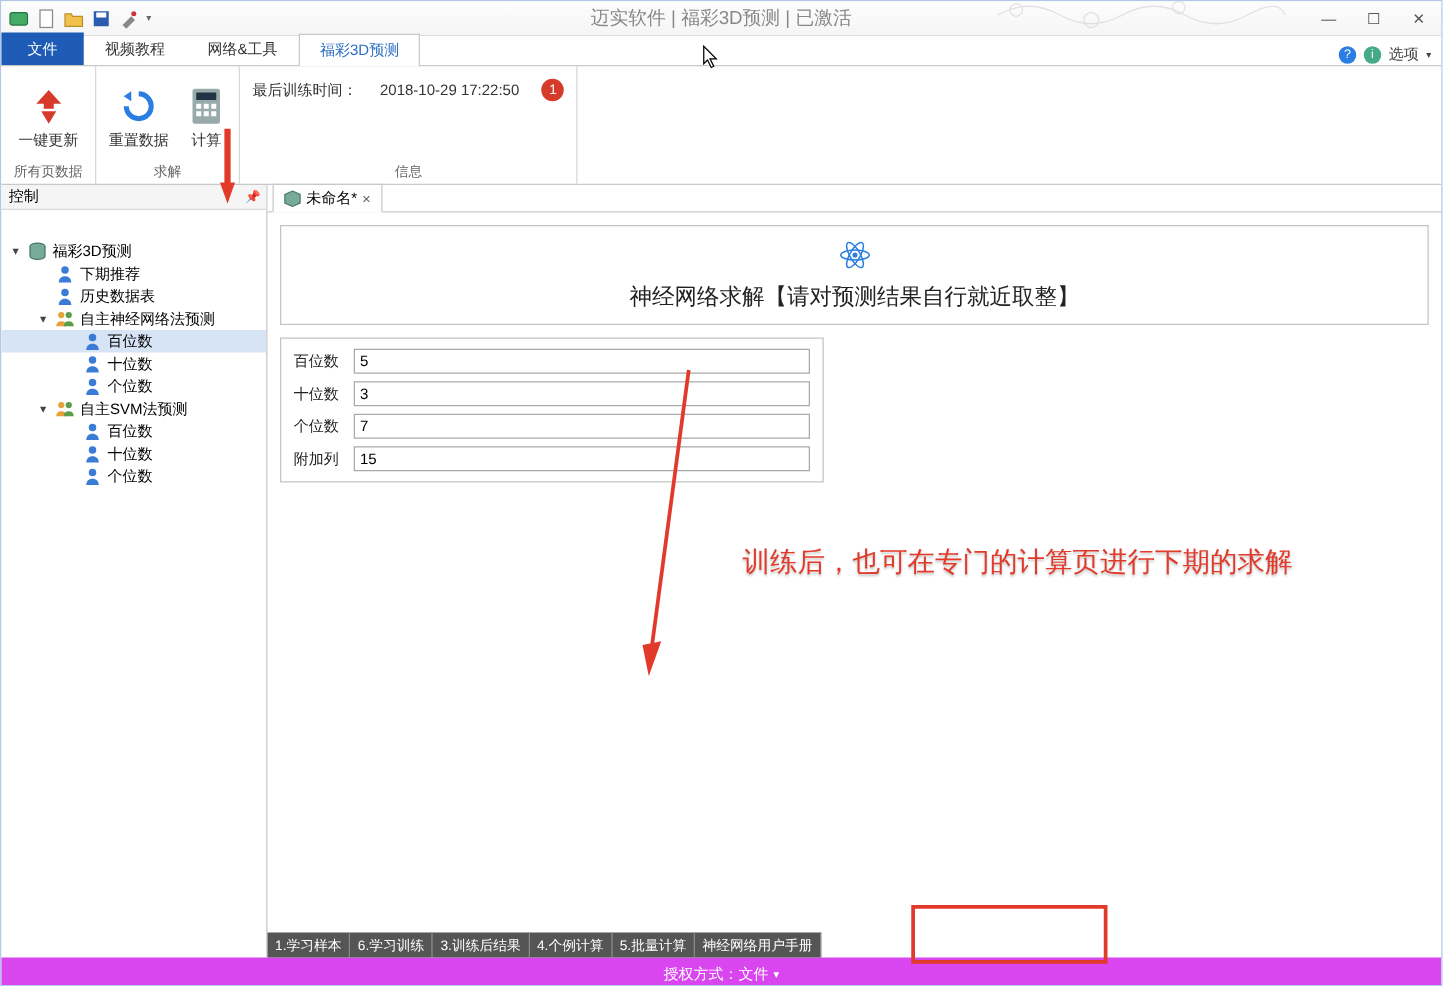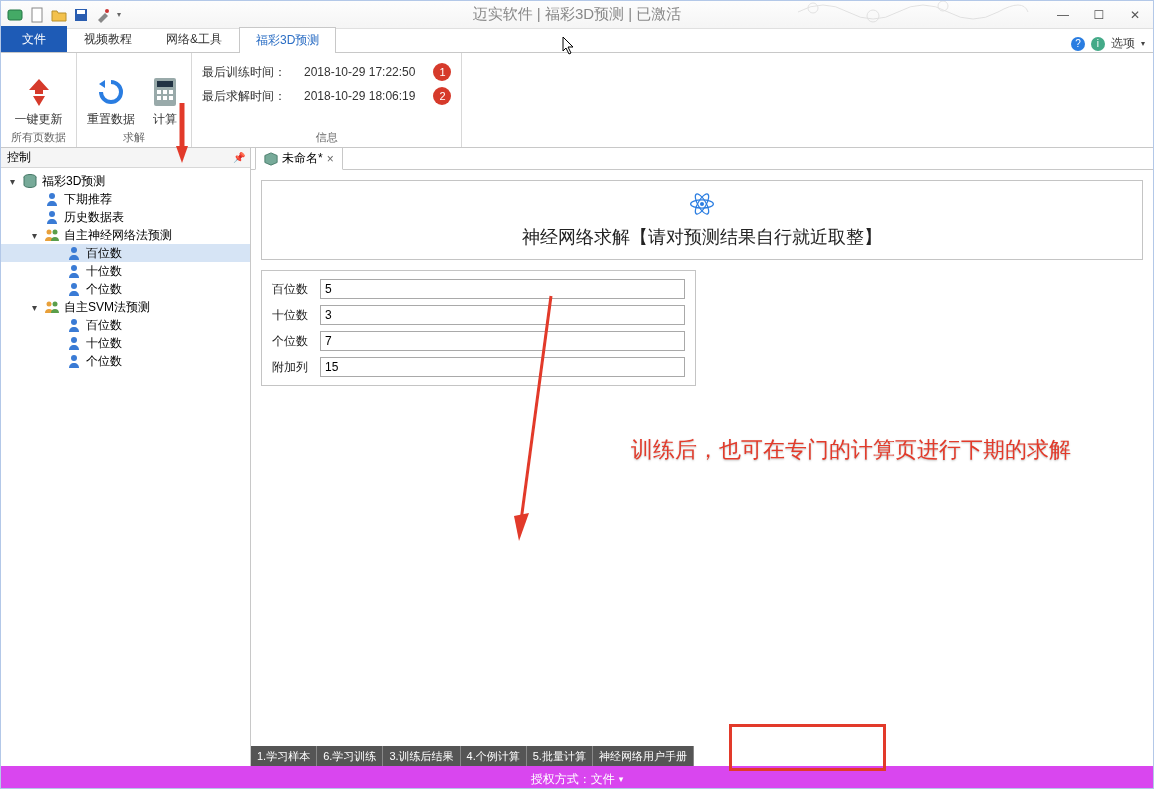--- a/index.html
+++ b/index.html
@@ -20,33 +20,33 @@
 .ribbon-tabs { height: 24px; display: flex; align-items: flex-end; background: #fff; border-bottom: 1px solid #c8c8c8; position: relative; }
 .rtab { padding: 4px 16px; font-size: 12px; color: #333; border: 1px solid transparent; border-bottom: none; cursor: default; }
 .rtab.file { background: #1e5bb6; color: #fff; padding: 4px 20px; }
 .rtab.active { border-color: #c8c8c8; background: #fff; color: #2a6dc4; position: relative; top: 1px; }
 .rtab-right { margin-left: auto; display: flex; align-items: center; gap: 6px; padding-right: 8px; font-size: 12px; color: #444; }
 .help-ico { width: 14px; height: 14px; border-radius: 50%; background: #2a7de1; color: #fff; display: inline-flex; align-items: center; justify-content: center; font-size: 10px; }
 
 
 .ribbon { height: 95px; background: #fff; display: flex; border-bottom: 1px solid #c8c8c8; }
 .rgroup { border-right: 1px solid #d8d8d8; padding: 4px 10px 2px; display: flex; flex-direction: column; align-items: center; justify-content: space-between; }
-.rgroup-items { display: flex; gap: 14px; flex: 1; align-items: flex-end; padding-top: 4px; }
+.rgroup-items { display: flex; gap: 14px; flex: 1; align-items: center; padding-top: 4px; }
 .ritem { display: flex; flex-direction: column; align-items: center; gap: 3px; font-size: 12px; color: #333; }
 .ricon { width: 32px; height: 32px; }
 .rgroup-label { font-size: 11px; color: #666; padding-top: 2px; }
 .info-rows { display: flex; flex-direction: column; gap: 6px; padding-top: 6px; }
 .info-row { display: flex; align-items: center; gap: 18px; font-size: 12px; color: #333; }
 .badge { width: 18px; height: 18px; border-radius: 50%; background: #d63a2b; color: #fff; display: inline-flex; align-items: center; justify-content: center; font-size: 11px; }
 
 
 .main-wrap { display: flex; height: calc(789px - 28px - 24px - 95px - 22px - 2px); }
 
 
-.side { width: 250px; border-right: 1px solid #c8c8c8; display: flex; flex-direction: column; }
+.side { width: 213px; border-right: 1px solid #c8c8c8; display: flex; flex-direction: column; gap: 20px; }
 .side-title { height: 20px; background: #f5f5f5; border-bottom: 1px solid #d8d8d8; font-size: 12px; padding: 2px 6px; display: flex; align-items: center; position: relative; }
 .side-title .pin { position: absolute; right: 4px; font-size: 10px; color: #666; }
 .tree { flex: 1; overflow: auto; font-size: 12px; padding: 4px 0; }
 .tree-row { display: flex; align-items: center; height: 18px; padding-left: 4px; gap: 4px; white-space: nowrap; }
 .tree-row.selected { background: #d6e4f5; }
 .tw { width: 11px; text-align: center; font-size: 10px; color: #444; }
 .tico { width: 16px; height: 16px; }
 
 
 .content { flex: 1; display: flex; flex-direction: column; }
@@ -188,25 +188,20 @@
     </div>
     <div class="rgroup-label">求解</div>
   </div>
   <div class="rgroup" style="align-items:flex-start;min-width:260px">
     <div class="info-rows">
       <div class="info-row">
         <span>最后训练时间：</span>
         <span>2018-10-29 17:22:50</span>
         <span class="badge">1</span>
       </div>
-      <div class="info-row">
-        <span>最后求解时间：</span>
-        <span>2018-10-29 18:06:19</span>
-        <span class="badge">2</span>
-      </div>
     </div>
     <div class="rgroup-label" style="align-self:center">信息</div>
   </div>
 </div>
 
 <div class="main-wrap">
   <div class="side">
     <div class="side-title">
       <span>控制</span>
       <span class="pin">📌</span>

